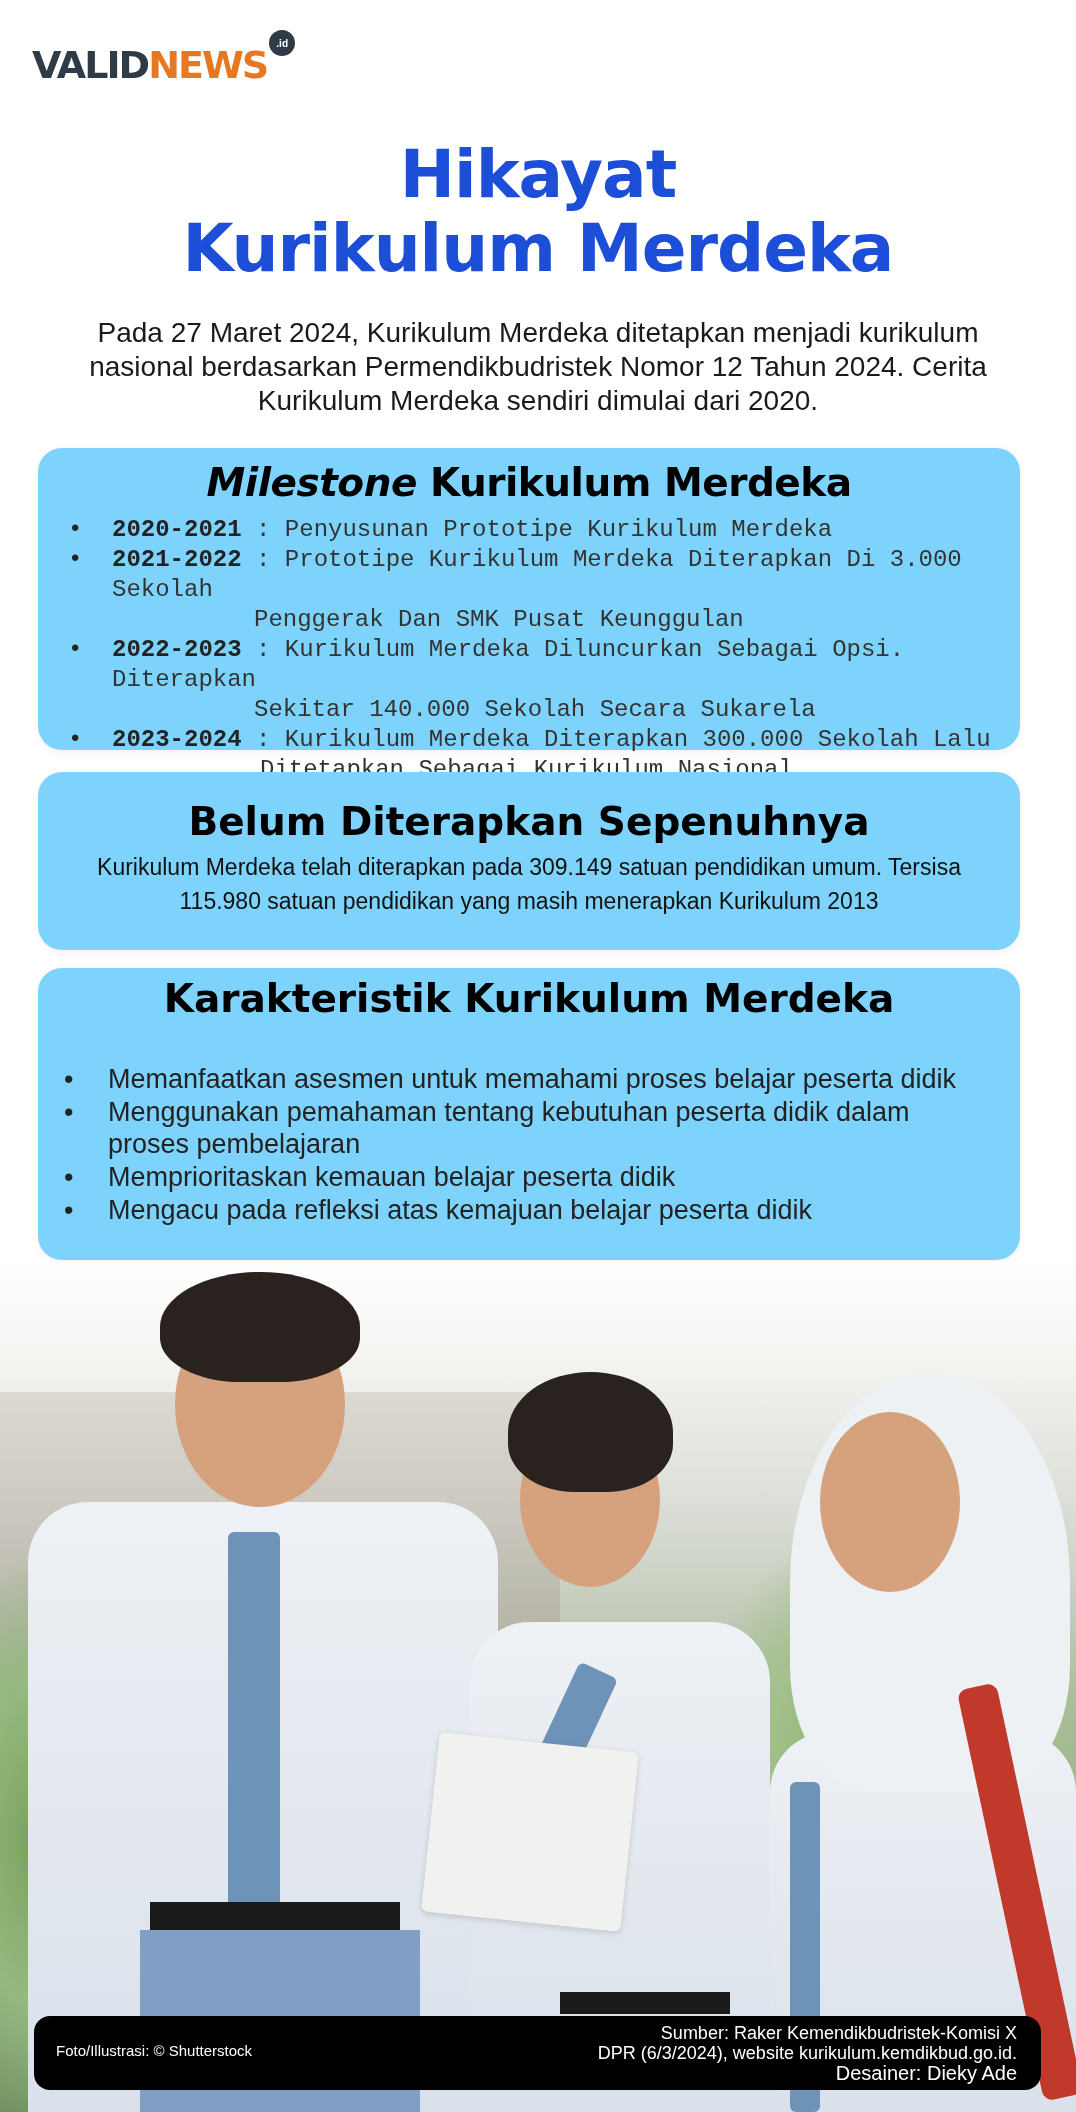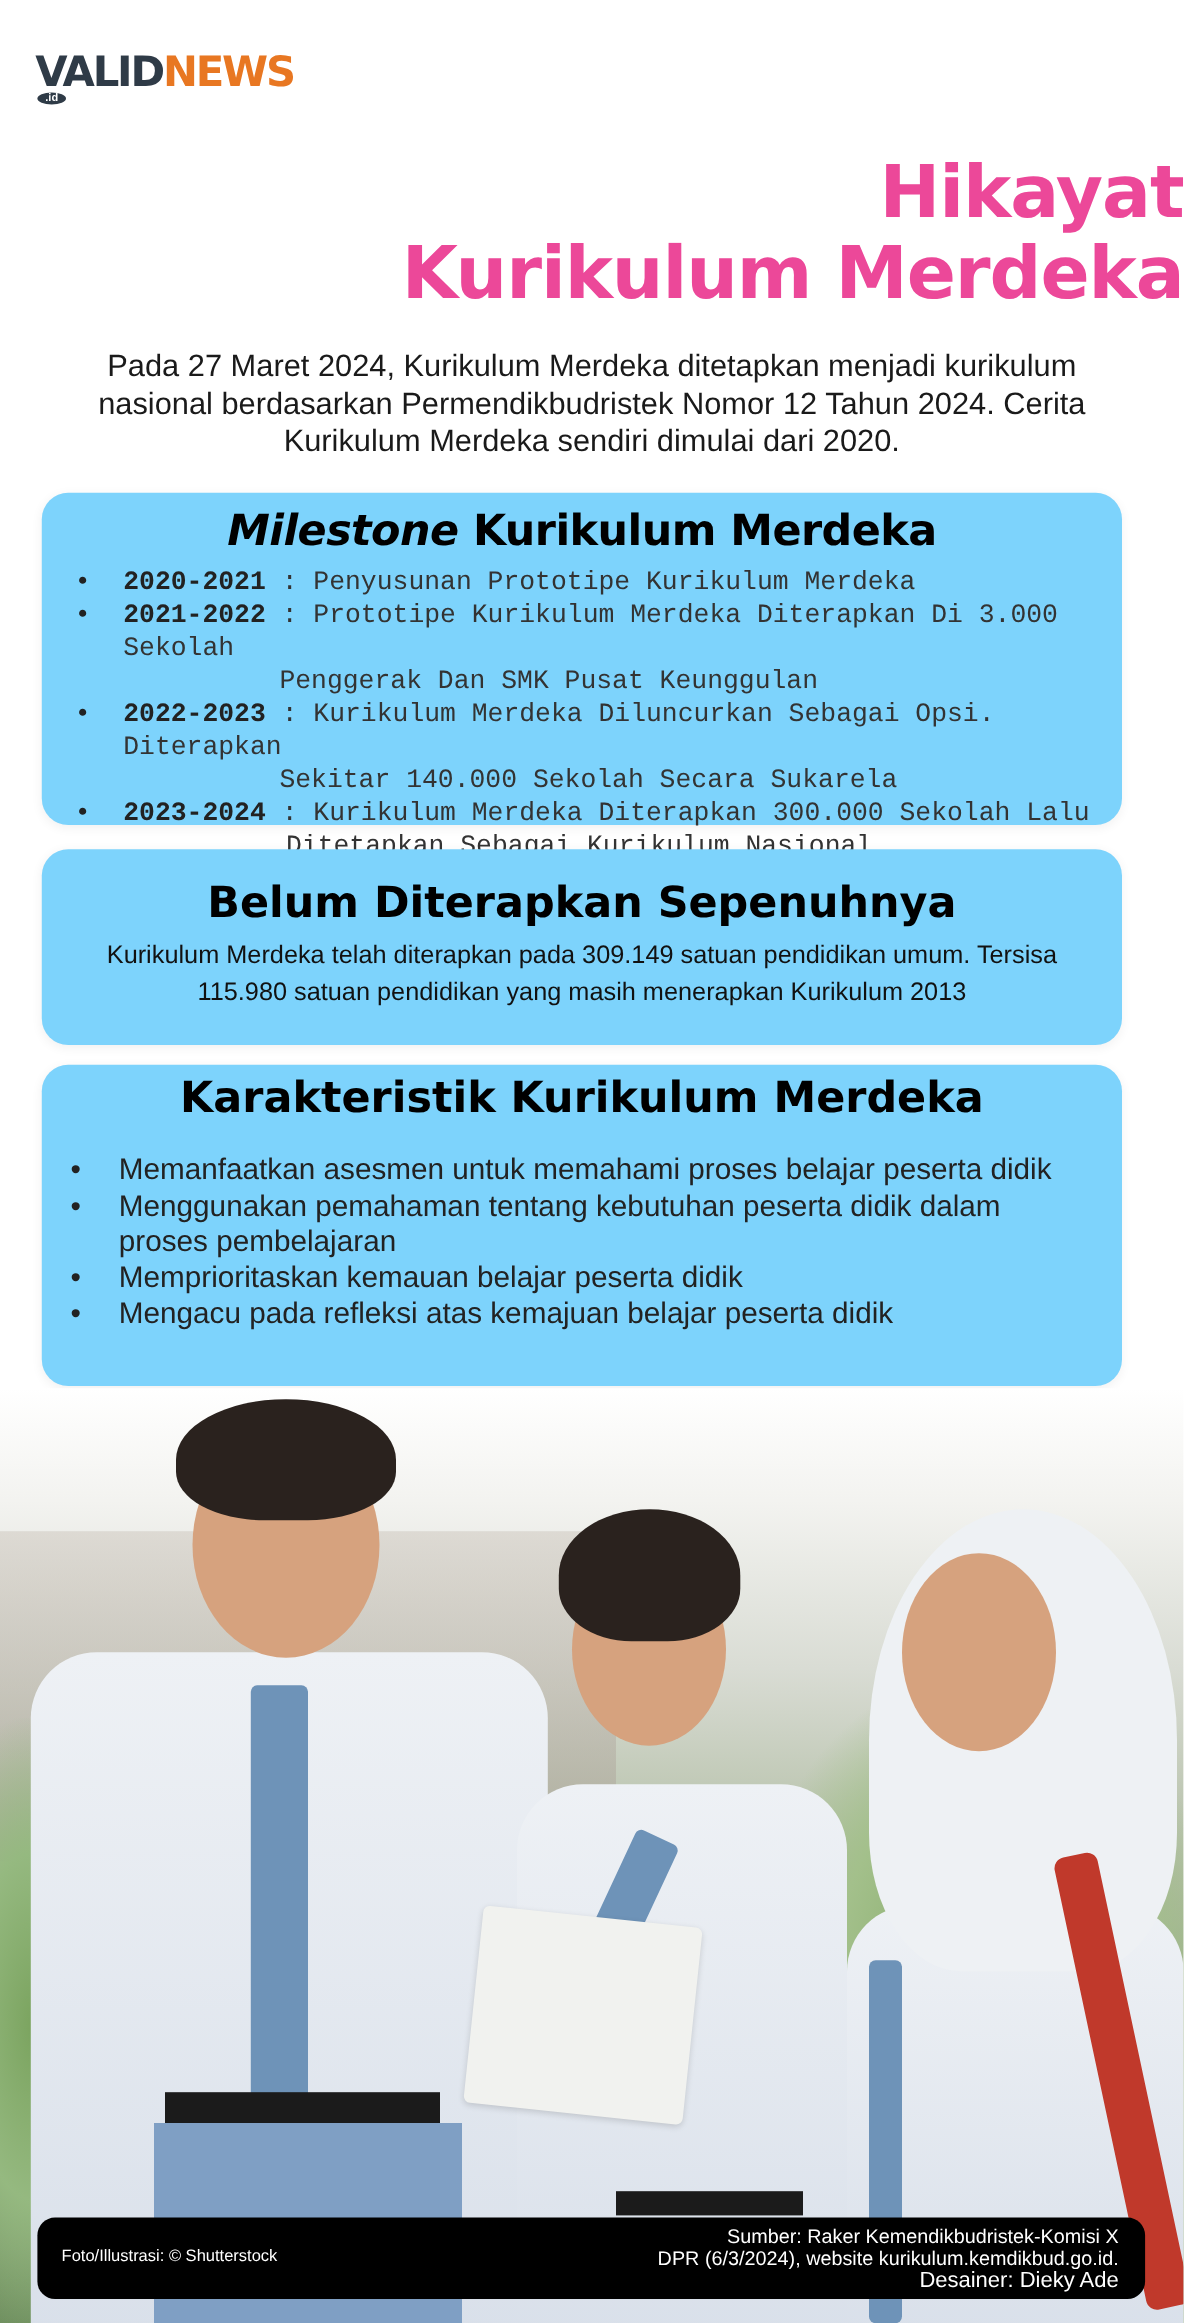--- a/index.html
+++ b/index.html
@@ -1,25 +1,25 @@
 <!DOCTYPE html>
 <html><head>
 <meta charset="utf-8">
 <style>
   * { box-sizing: border-box; margin: 0; padding: 0; }
   html, body { width: 1076px; height: 2112px; background: #ffffff; overflow: hidden; }
   body { position: relative; font-family: "Liberation Sans", "DejaVu Sans", sans-serif; color: #111; }
 
-  .logo { position: absolute; left: 32px; top: 30px; height: 60px; display: flex; align-items: flex-start; flex-direction: column; }
+  .logo { position: absolute; left: 32px; top: 30px; height: 60px; display: flex; align-items: flex-start; }
   .logo-main { font-family: "DejaVu Sans", sans-serif; font-weight: bold; font-size: 38px; letter-spacing: -2px; line-height: 1; margin-top: 16px; }
   .logo-valid { color: #2f3b47; }
   .logo-news { color: #e87722; }
   .logo-badge { width: 26px; height: 26px; border-radius: 50%; background: #2f3b47; color: #fff; font-size: 10px; font-weight: bold; display: flex; align-items: center; justify-content: center; margin-left: 2px; }
 
-  .title { position: absolute; left: 0; top: 138px; width: 1076px; text-align: right; font-family: "DejaVu Sans", sans-serif; font-weight: bold; font-size: 66px; line-height: 74px; color: #ec4899; letter-spacing: -1px; }
+  .title { position: absolute; left: 0; top: 138px; width: 1076px; text-align: center; font-family: "DejaVu Sans", sans-serif; font-weight: bold; font-size: 66px; line-height: 74px; color: #1d4ed8; letter-spacing: -1px; }
 
   .intro { position: absolute; left: 60px; top: 316px; width: 956px; text-align: center; font-size: 28px; line-height: 34px; color: #1a1a1a; }
 
   .card { position: absolute; left: 38px; width: 982px; background: #7dd3fc; border-radius: 24px; box-shadow: 0 2px 10px rgba(0,0,0,0.06); }
   .card-title { font-family: "DejaVu Sans", sans-serif; font-weight: bold; color: #000; text-align: center; }
 
   .c1 { top: 448px; height: 302px; }
   .c1 .card-title { font-size: 39px; margin-top: 12px; letter-spacing: -0.5px; }
   .c1 .card-title i { font-style: italic; }
   .milestones { list-style: none; margin-top: 10px; padding-left: 30px; font-family: Liberation Mono, monospace; }
@@ -27,21 +27,21 @@
   .milestone::before { content: "•"; position: absolute; left: 0; top: 0; color: #222; font-size: 24px; }
   .milestone .year { font-weight: bold; color: #222; }
   .milestone .line2 { display: block; }
 
   .c2 { top: 772px; height: 178px; }
   .c2 .card-title { font-size: 39px; margin-top: 27px; }
   .c2 .body { text-align: center; font-size: 23px; line-height: 34px; color: #111; margin-top: 6px; padding: 0 30px; }
 
   .c3 { top: 968px; height: 292px; }
   .c3 .card-title { font-size: 39px; margin-top: 8px; }
-  .traits { list-style: none; margin-top: 26px; padding-left: 26px; padding-right: 30px; }
+  .traits { list-style: none; margin-top: 42px; padding-left: 26px; padding-right: 30px; }
   .trait { position: relative; padding-left: 44px; font-size: 27px; line-height: 32px; color: #222; margin-bottom: 1px; }
   .trait::before { content: "•"; position: absolute; left: 0; top: 0; color: #222; }
 
   
   .photo { position: absolute; left: 0; top: 1262px; width: 1076px; height: 850px; overflow: hidden;
     background: linear-gradient(180deg, #ffffff 0%, #f3f3f0 12%, #d9dcd4 30%, #a9b79a 55%, #8aa57a 75%, #6f8f5f 100%); }
   .photo .building { position: absolute; left: 0; top: 130px; width: 560px; height: 300px; background: linear-gradient(180deg,#cfc9c0,#a59d92); opacity: .55; }
   .photo .foliage-l { position: absolute; left: -40px; top: 300px; width: 180px; height: 560px; background: radial-gradient(ellipse at 40% 50%, #7aa35e 0%, #95b980 40%, transparent 72%); }
   .photo .foliage-r { position: absolute; right: -30px; top: 260px; width: 420px; height: 520px; background: radial-gradient(ellipse at 50% 50%, #82a865 0%, #a3c08b 45%, transparent 72%); }
   .person { position: absolute; }

